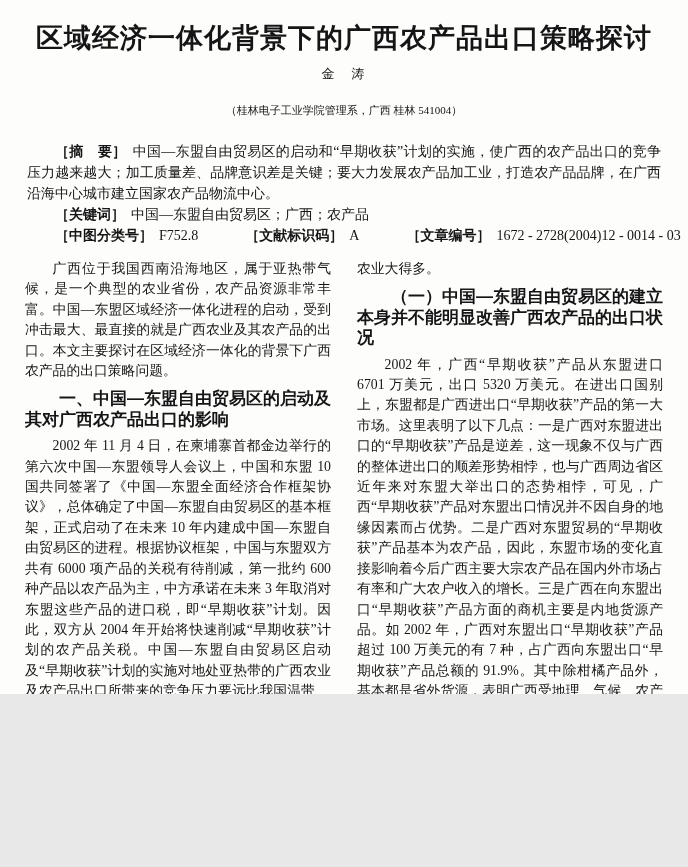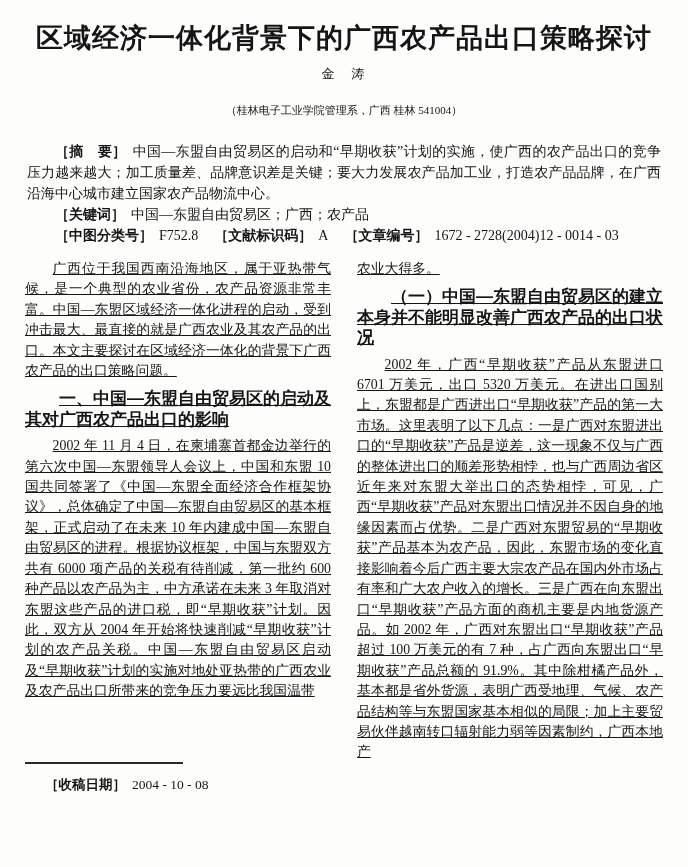--- a/index.html
+++ b/index.html
@@ -1,18 +1,18 @@
 <!DOCTYPE html>
 <html><head>
 <meta charset="utf-8">
 <style>
   * { box-sizing: border-box; }
   html, body { margin: 0; padding: 0; background: #e8e8e8; }
   .page {
-    width: 688px; height: 867px;
+    width: 688px; height: 694px;
     margin: 0 auto;
     background: #fdfdfc;
     position: relative;
     overflow: hidden;
     color: #151515;
     font-family: "Liberation Serif", "DejaVu Serif", serif;
   }
   .title {
     margin: 0; padding-top: 20px;
     text-align: center;
@@ -33,29 +33,29 @@
     text-align: justify;
   }
   .meta p { margin: 0; }
   .abstract { text-indent: 2em; }
   .keywords { text-indent: 2em; margin-top: 3px; }
   .classification {
     display: flex; align-items: flex-end;
     padding-left: 28px; margin-top: 3px;
   }
   .cls-group { white-space: nowrap; }
-  .cls-group + .cls-group { margin-left: 16px; }
+  .cls-group + .cls-group { margin-left: 47px; }
   .label {
     font-family: "Liberation Sans", "DejaVu Sans", sans-serif;
     font-weight: 700;
     margin-right: 6px;
   }
   .columns {
     display: flex; gap: 26px;
-    padding: 0 25px; margin-top: 13px; text-decoration: underline;
+    padding: 0 25px; margin-top: 13px;
   }
   .col {
     width: 306px; flex: 0 0 306px;
     font-size: 13.8px; line-height: 20.4px;
     text-align: justify;
   }
   .col p { margin: 0; text-indent: 2em; }
   .col p.noindent { text-indent: 0; }
   .col h2 {
     font-size: 17px; line-height: 20.4px;

